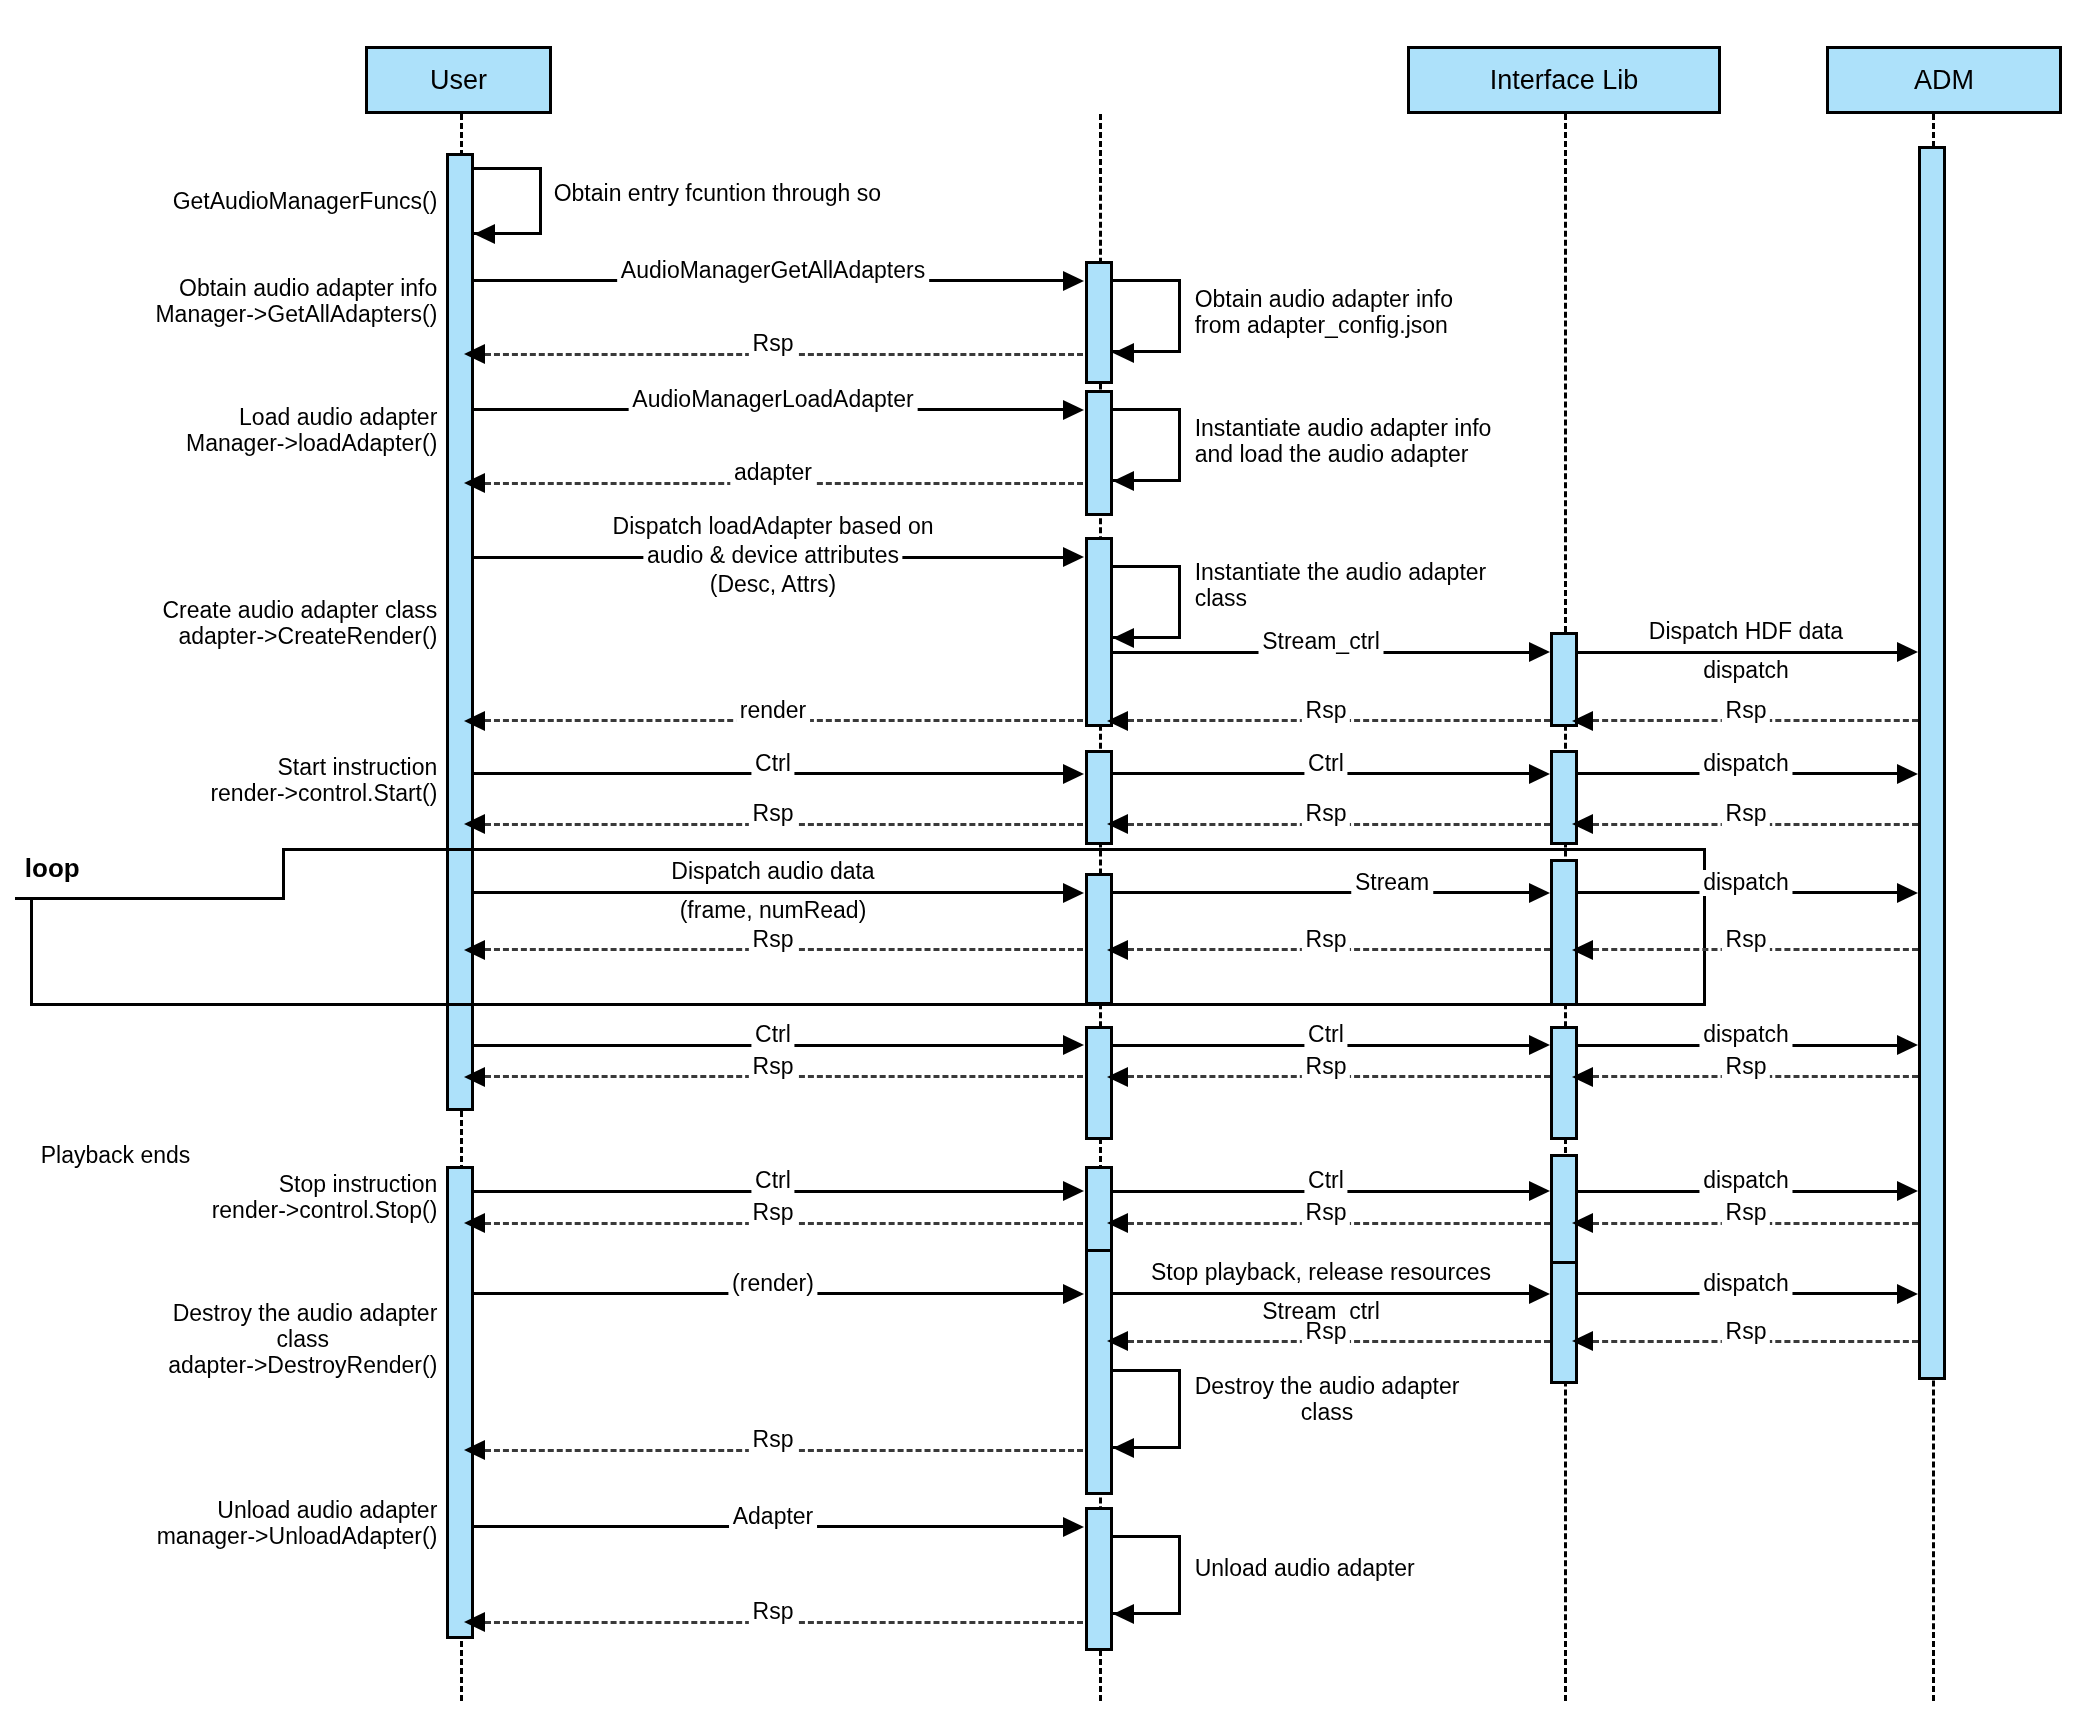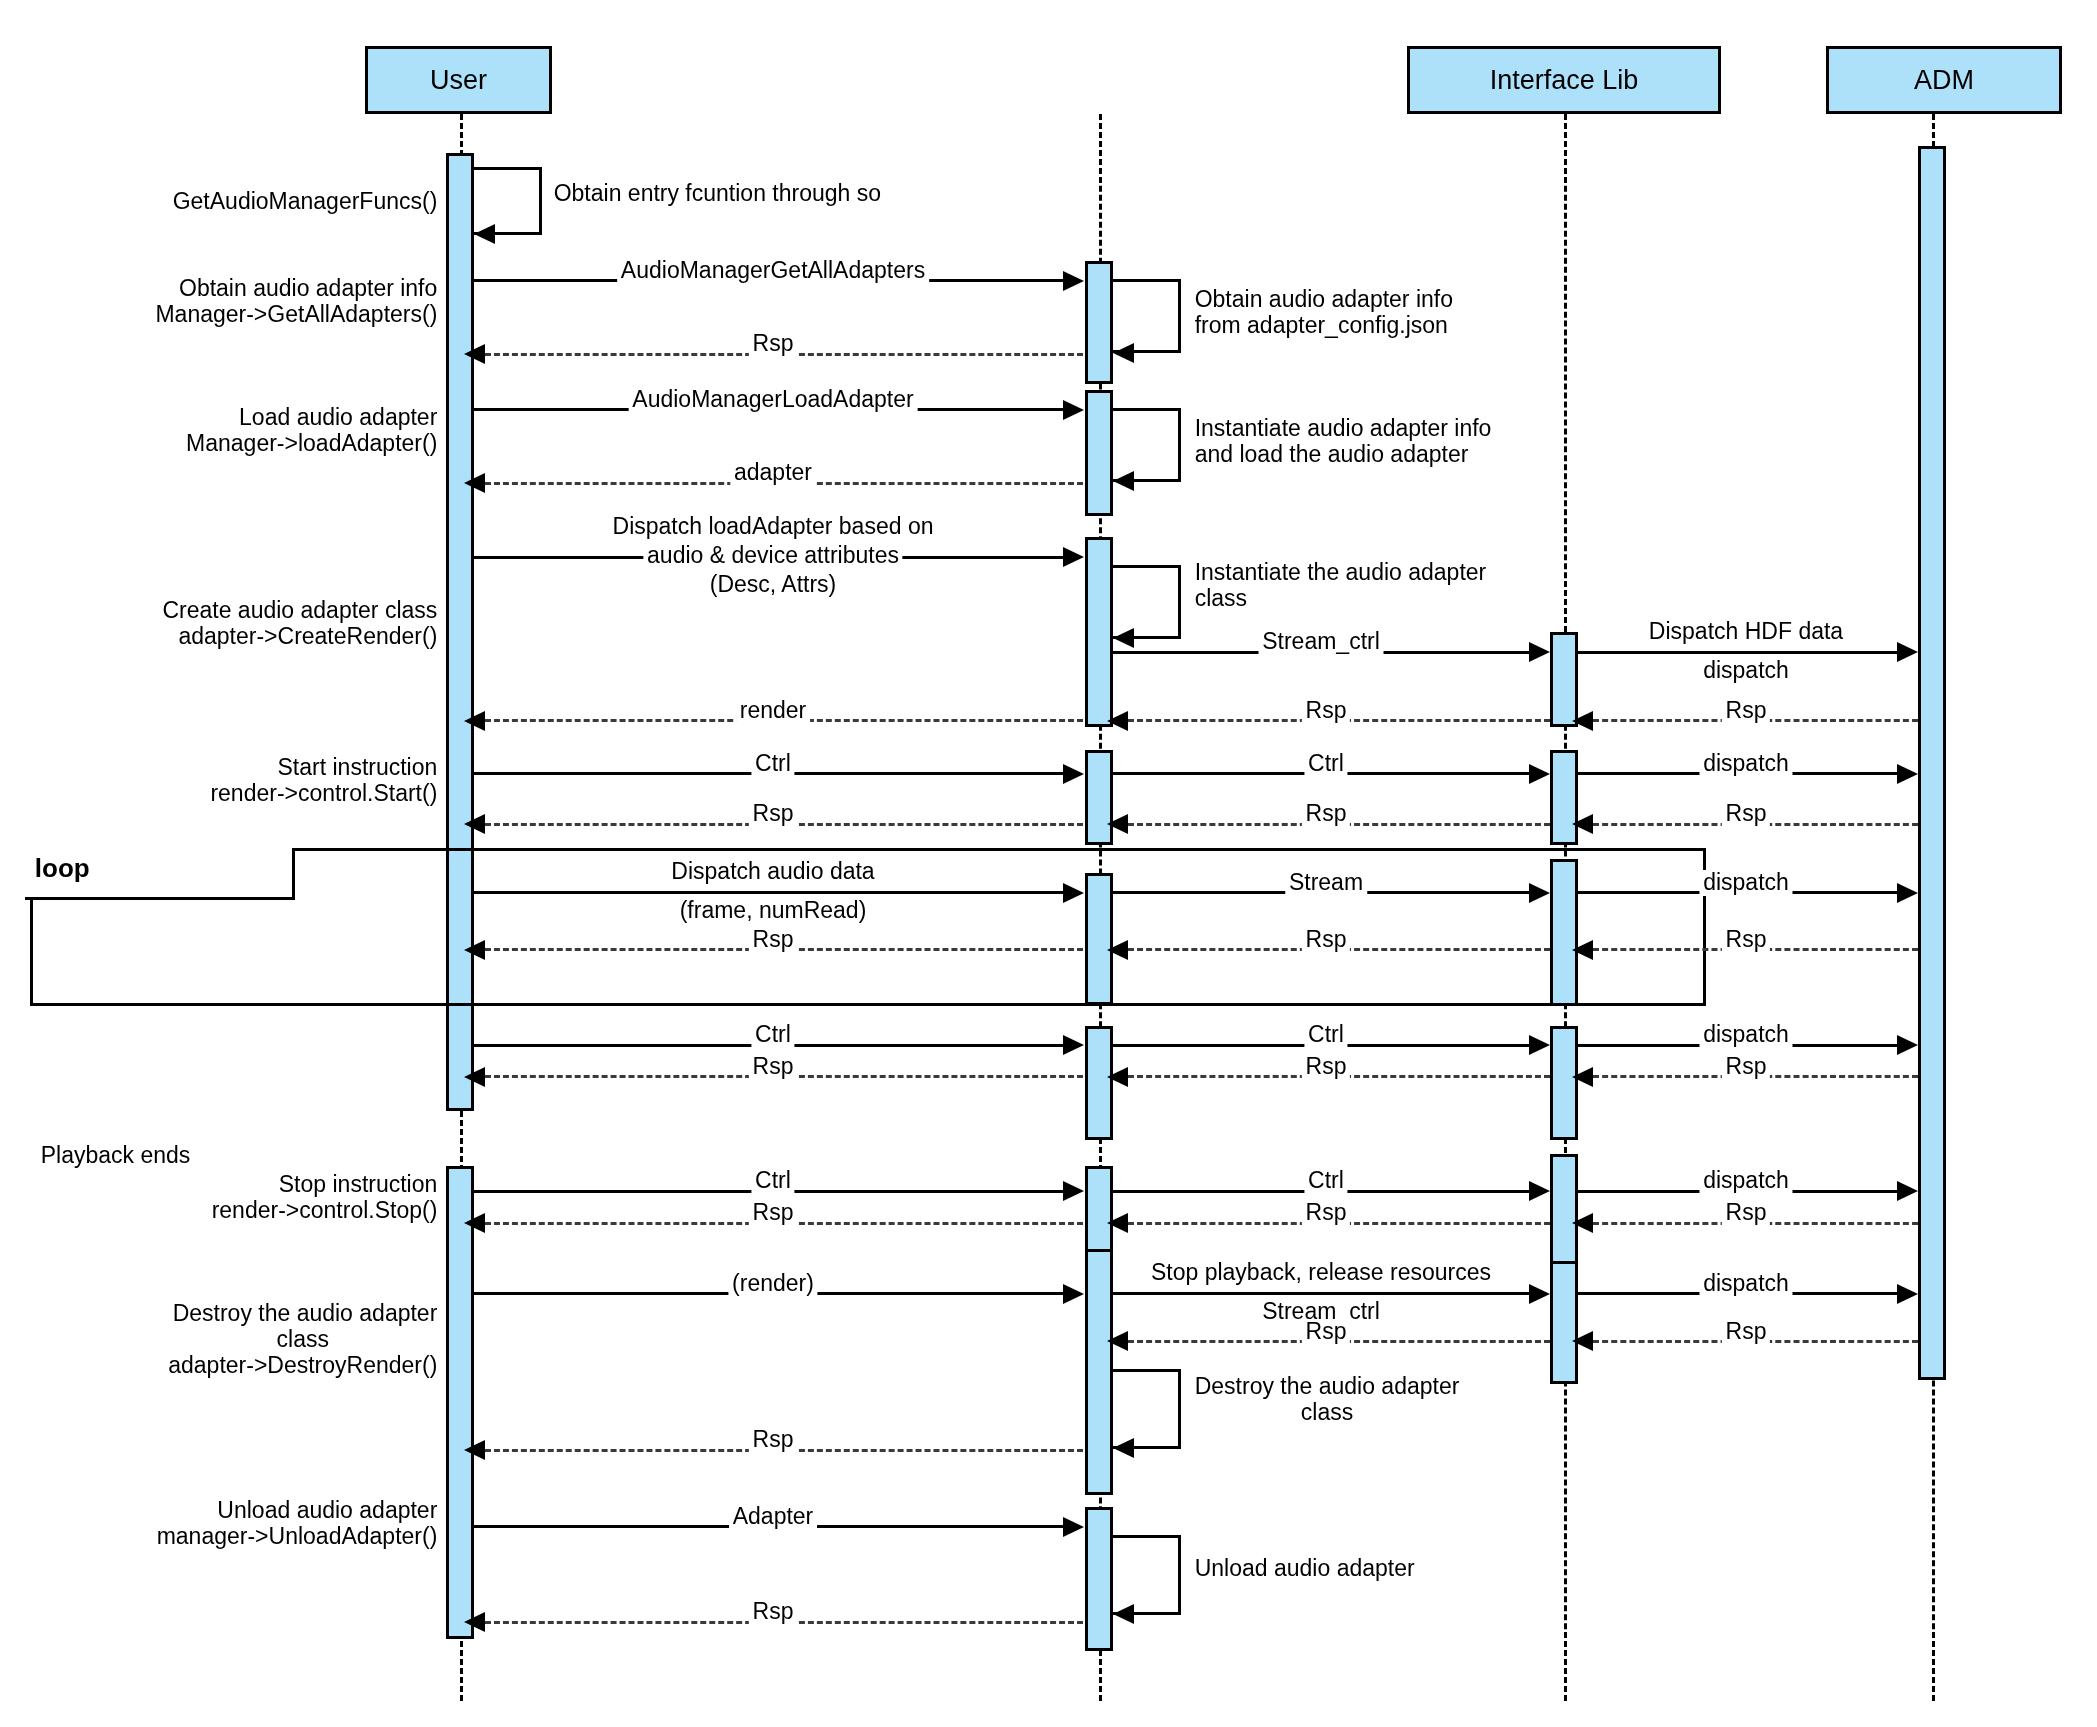--- a/index.html
+++ b/index.html
@@ -211,35 +211,35 @@
   <div class="lbl ctr" style="left:1746px;top:801px;">
     <span>Rsp</span>
   </div>
 
   <div class="lbl rt" style="left:441px;top:755px;">
     <div>Start instruction</div>
     <div>render-&gt;control.Start()</div>
   </div>
 
   <div class="frame" style="left:29.5px;top:848px;width:1676px;height:158px;"></div>
-  <div class="frame-tab" style="left:25px;top:848px;width:270px;height:52px;">
+  <div class="frame-tab" style="left:15px;top:848px;width:270px;height:52px;">
     <span class="tl">loop</span>
   </div>
 
   <div class="msg" style="left:474px;top:891px;width:589px;"></div>
   <div class="ah r" style="left:1063px;top:883px;"></div>
   <div class="lbl ctr" style="left:773px;top:859px;">
     <span>Dispatch audio data</span>
   </div>
   <div class="lbl ctr nbg" style="left:773px;top:898px;">
     <span>(frame, numRead)</span>
   </div>
   <div class="msg" style="left:1113px;top:891px;width:416px;"></div>
   <div class="ah r" style="left:1529px;top:883px;"></div>
-  <div class="lbl ctr" style="left:1326px;top:870px;text-align:center;">
+  <div class="lbl ctr" style="left:1392px;top:870px;text-align:center;">
     <span>Stream</span>
   </div>
   <div class="msg" style="left:1578px;top:891px;width:319px;"></div>
   <div class="ah r" style="left:1897px;top:883px;"></div>
   <div class="lbl ctr" style="left:1746px;top:870px;">
     <span>dispatch</span>
   </div>
 
   <div class="msg dash" style="left:485px;top:948px;width:598px;"></div>
   <div class="ah l" style="left:464px;top:940px;"></div>

